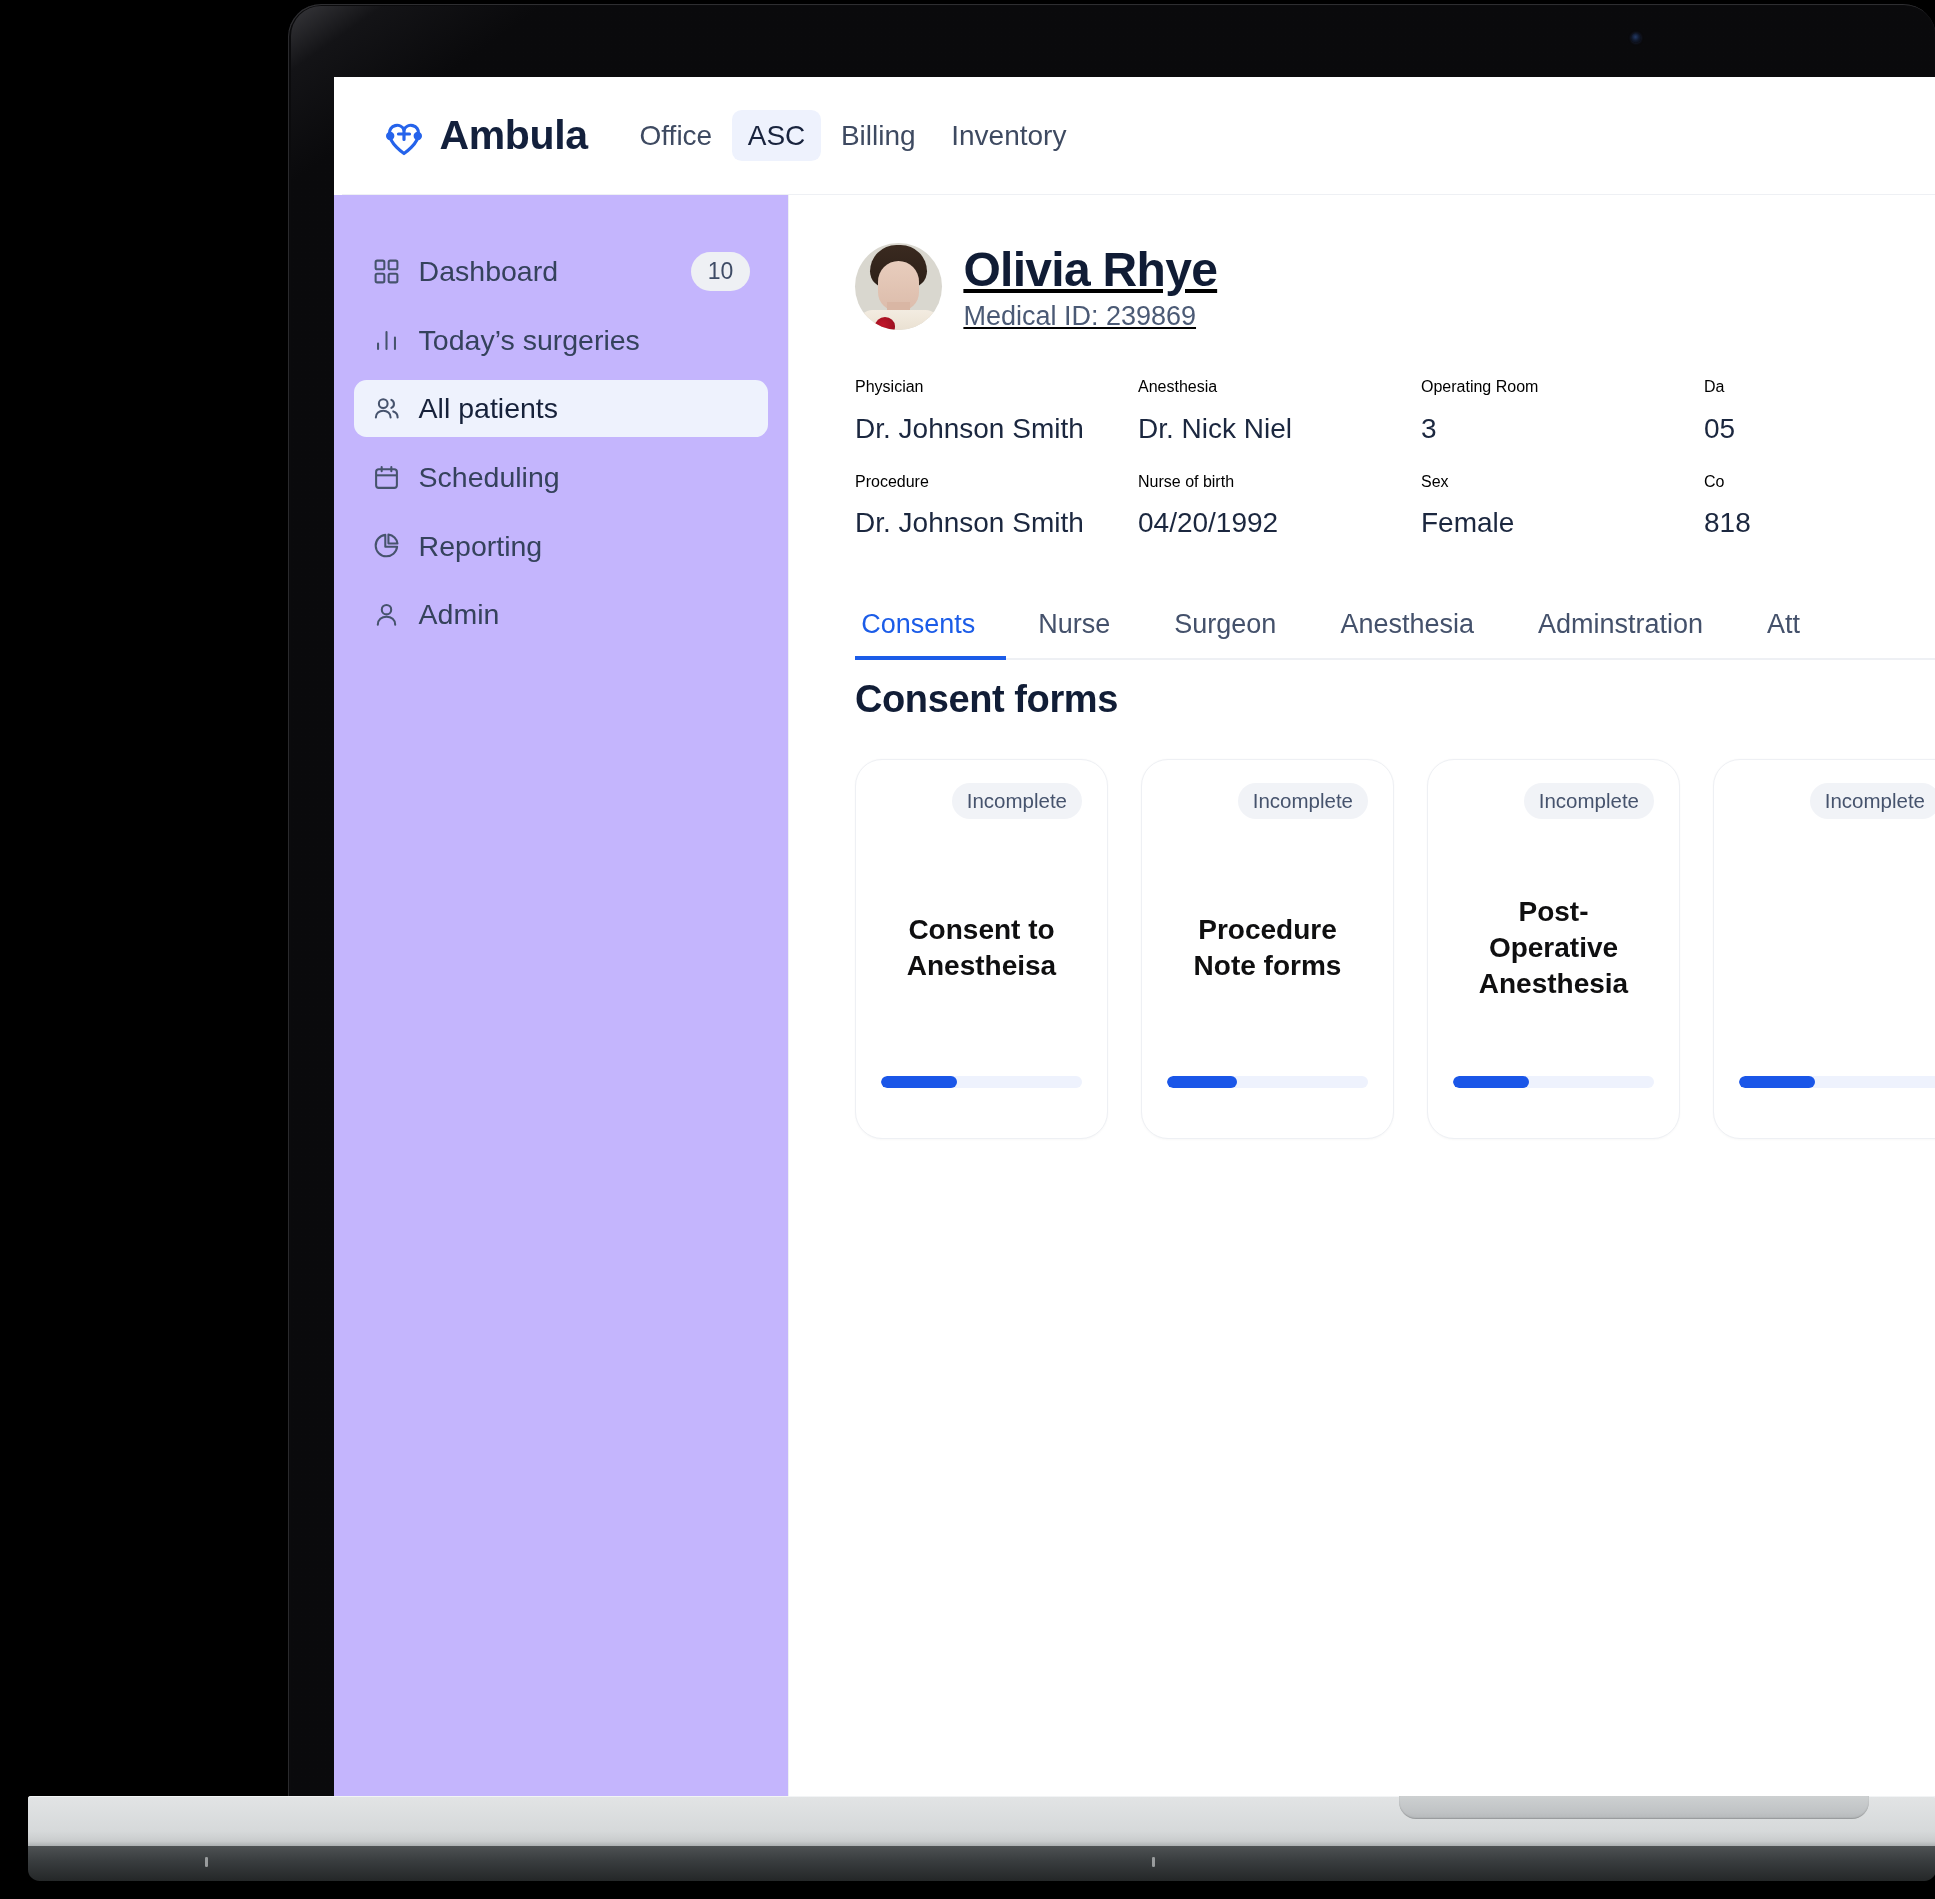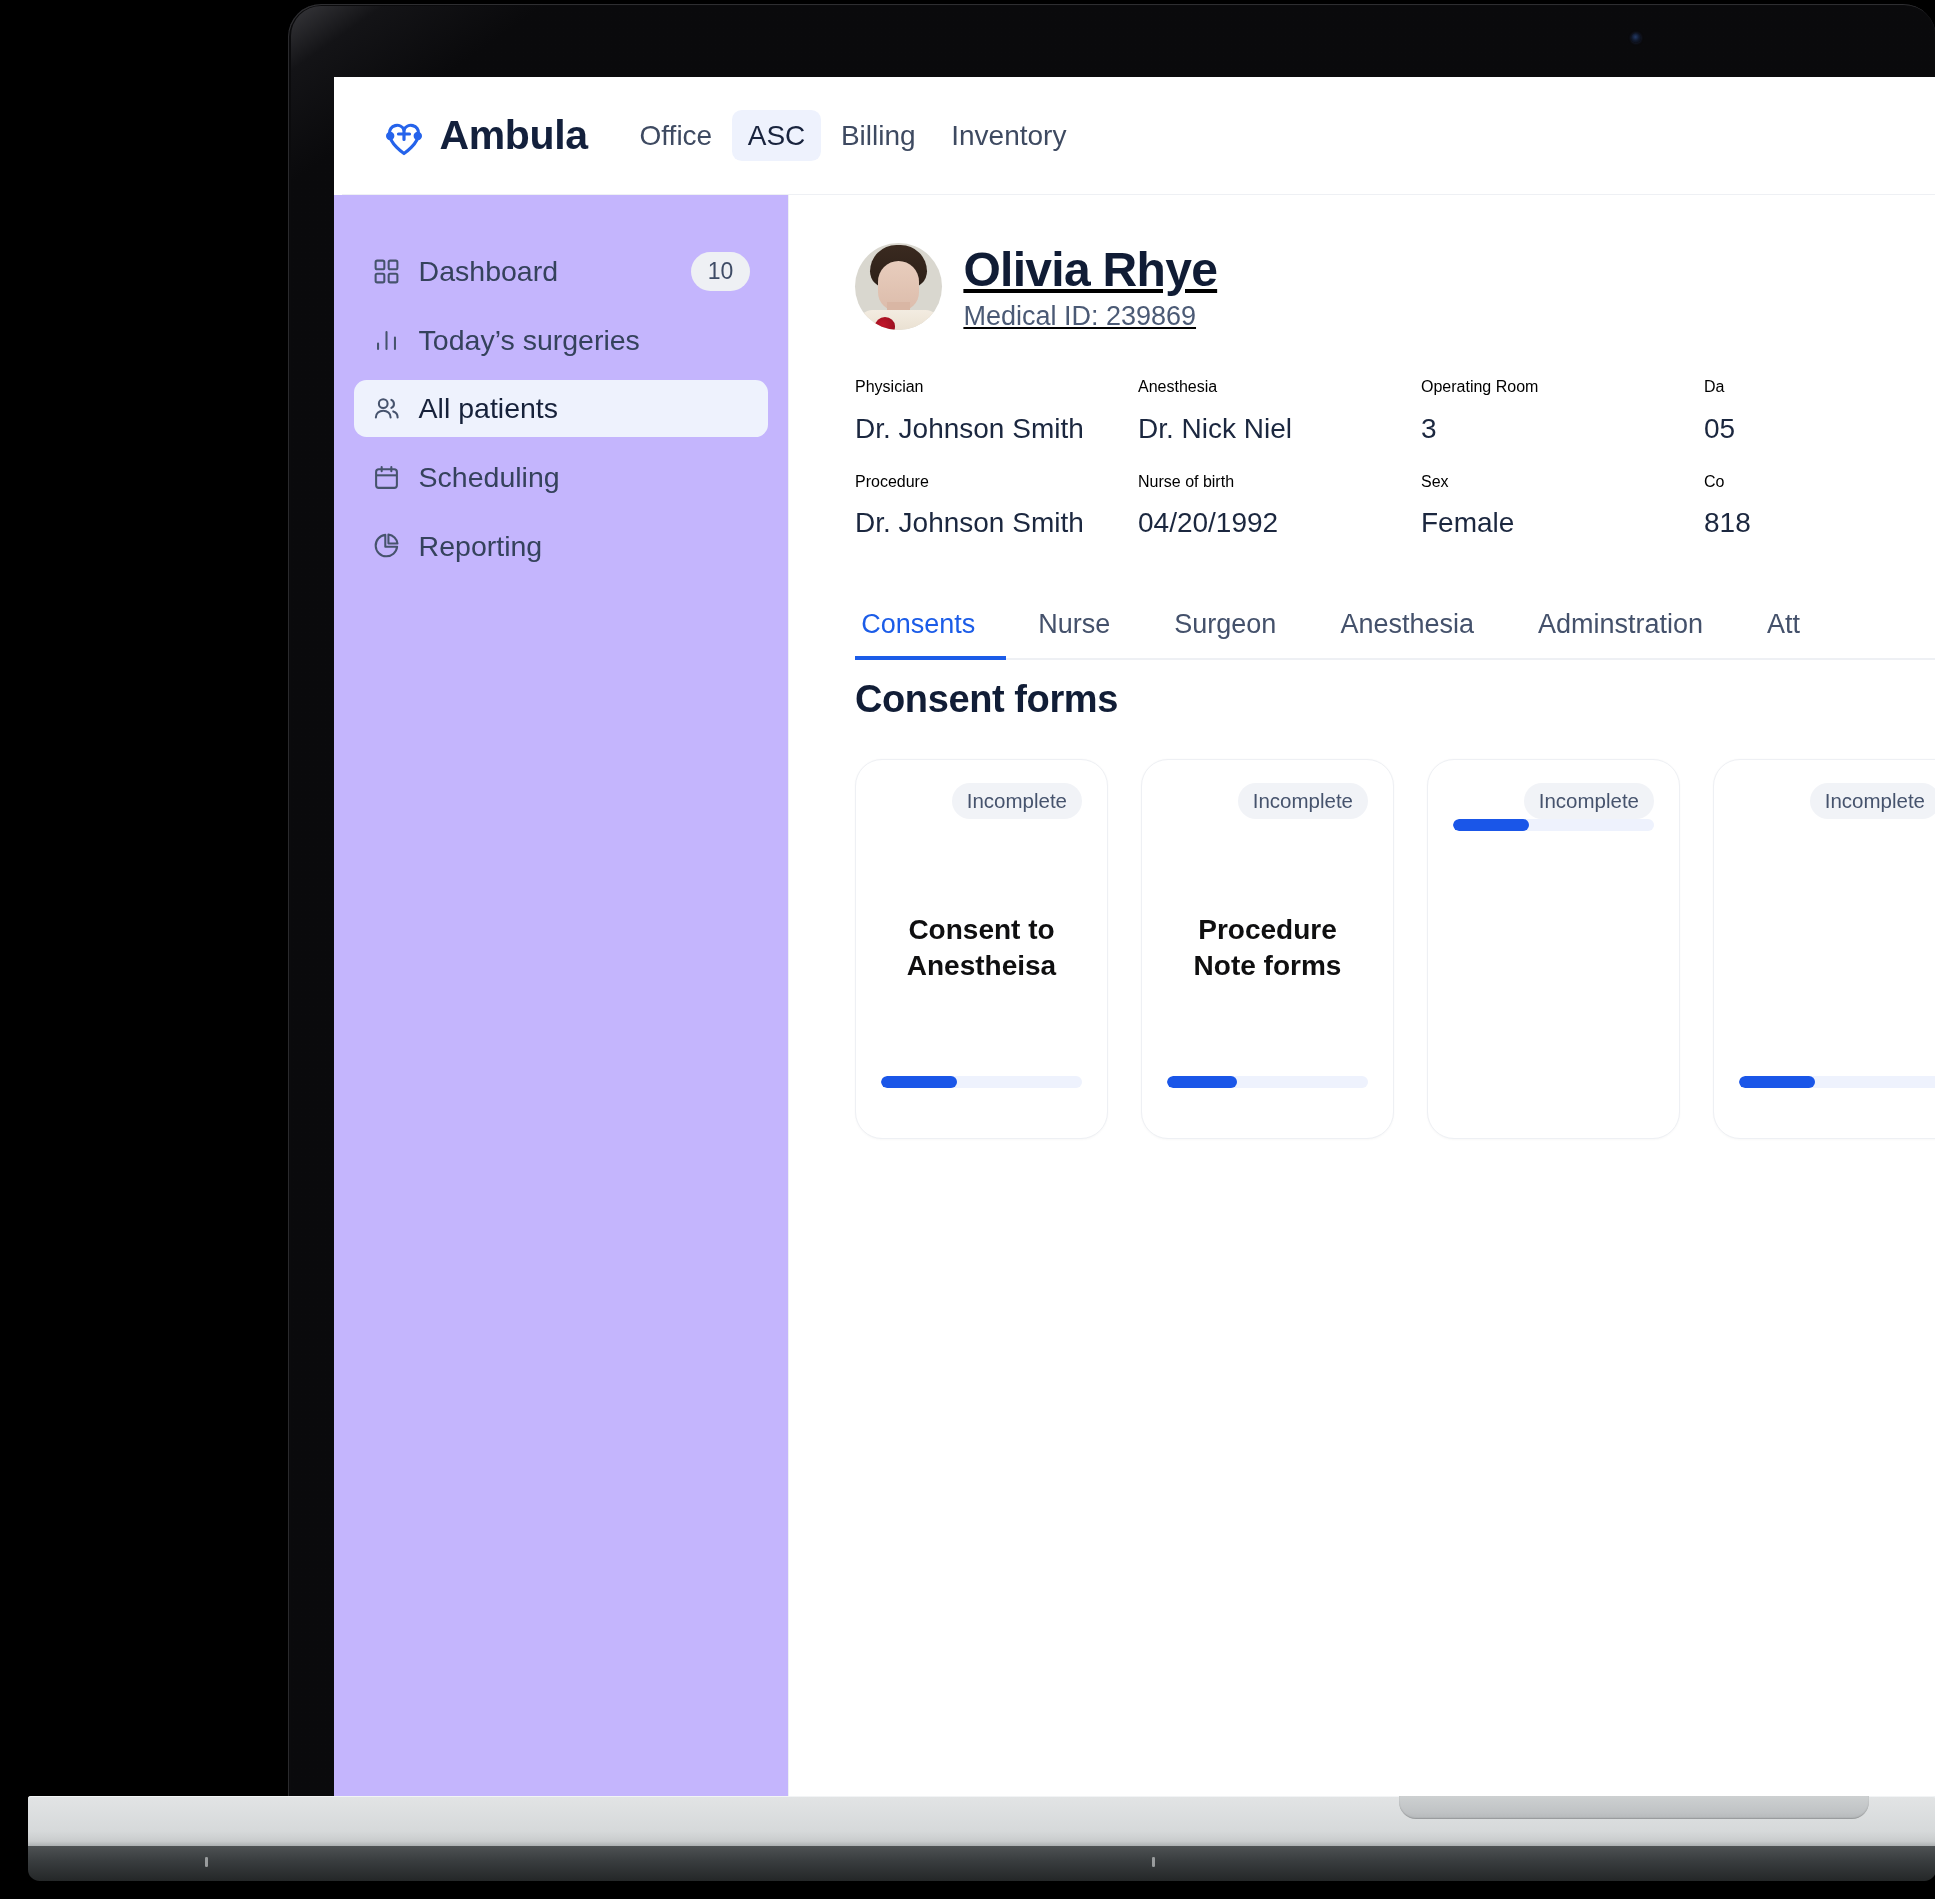--- a/index.html
+++ b/index.html
@@ -437,20 +437,27 @@
         </div>
 
         <div class="side-item">
           <svg class="side-icon" viewBox="0 0 24 24">
             <path d="M11 3.2a8.9 8.9 0 1 0 9.8 9.8H11V3.2Z" fill="none" stroke="#46536d" stroke-width="1.7" stroke-linejoin="round"></path>
             <path d="M13.6 2.9a8.7 8.7 0 0 1 7.5 7.5h-7.5V2.9Z" fill="none" stroke="#46536d" stroke-width="1.7" stroke-linejoin="round"></path>
           </svg>
           <span class="side-label">Reporting</span>
         </div>
 
+        <div class="side-item">
+          <svg class="side-icon" viewBox="0 0 24 24">
+            <circle cx="12" cy="8" r="3.9" fill="none" stroke="#46536d" stroke-width="1.7"></circle>
+            <path d="M4.8 20.4c0-4 3.2-6.6 7.2-6.6s7.2 2.6 7.2 6.6" fill="none" stroke="#46536d" stroke-width="1.7" stroke-linecap="round"></path>
+          </svg>
+          <span class="side-label">Admin</span>
+        </div>
 
       </div>
 
       <div id="main">
 
         <div id="patient-header">
           <div id="patient-avatar">
             <div class="av-hair"></div>
             <div class="av-face"></div>
             <div class="av-neck"></div>
@@ -515,20 +522,21 @@
             <div class="card-title">Procedure Note forms</div>
             <div class="card-progress">
               <div class="card-progress-fill" style="width: 35%;"></div>
             </div>
           </div>
 
           <div class="form-card">
             <div class="card-badge-row">
               <span class="card-badge">Incomplete</span>
             </div>
+            <div class="card-title">Post-Operative Anesthesia</div>
             <div class="card-progress">
               <div class="card-progress-fill" style="width: 38%;"></div>
             </div>
           </div>
 
           <div class="form-card">
             <div class="card-badge-row">
               <span class="card-badge">Incomplete</span>
             </div>
             <div class="card-title"></div>

